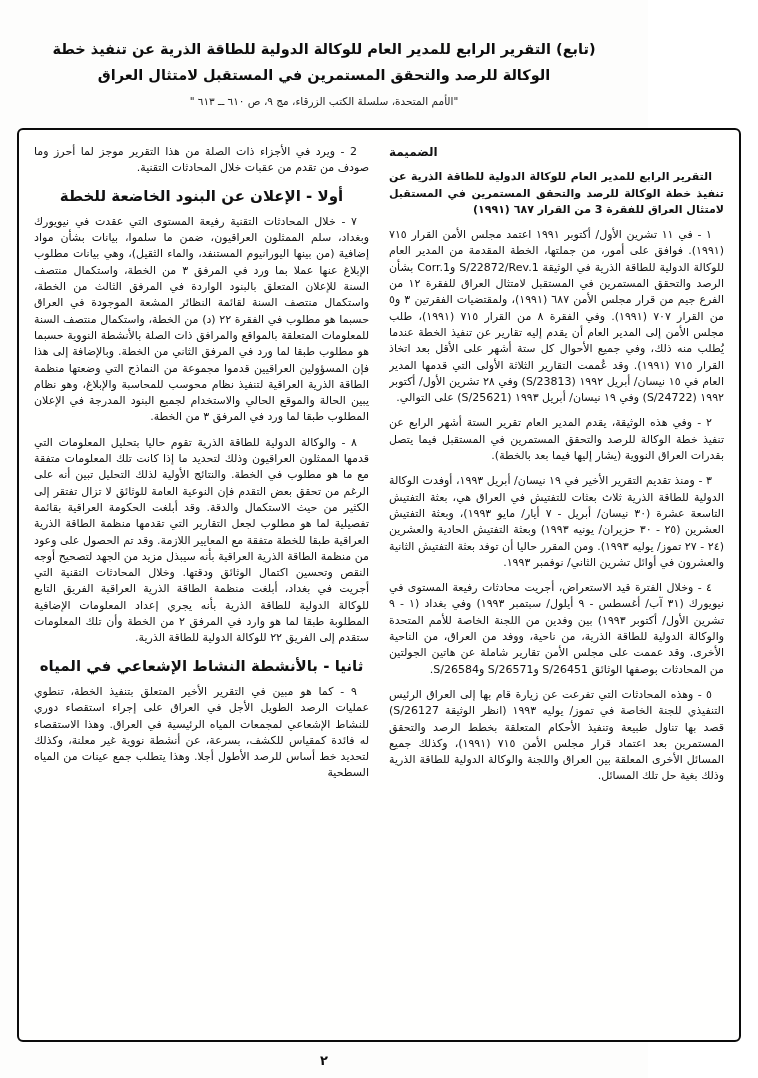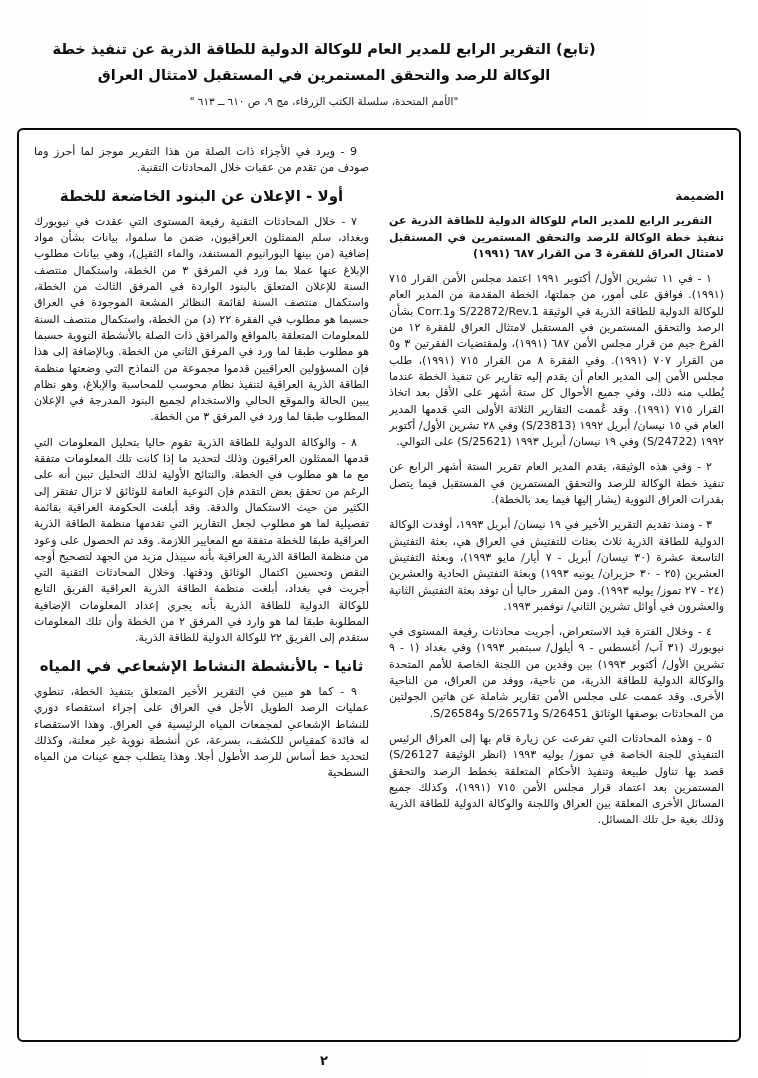--- a/index.html
+++ b/index.html
@@ -21,21 +21,21 @@
     border:2.5px solid #0b0b0b; border-radius:6px;
     background:#fffffe;
     padding:14px 15px 12px 15px;
     display:flex; direction:rtl; gap:20px; overflow:hidden;
   }
   .col {
     flex:1 1 0; overflow:hidden; direction:rtl;
     font-size:11px; line-height:16.3px; text-align:justify;
   }
   .col p { margin-bottom:9px; text-indent:12px; text-align:justify; }
-  .annex-heading { font-weight:bold; font-size:12px; margin-bottom:9px; text-align:right;margin-top:44px; }
+  .annex-heading { font-weight:bold; font-size:12px; margin-bottom:9px; text-align:left; }
   .report-title { font-weight:bold; text-indent:0; }
   .section-heading { font-weight:bold; text-align:center; margin:11px 0 10px 0; font-size:15px; }
 
   .doc-footer {
     position:absolute; left:0; right:0; bottom:10px;
     text-align:center; font-size:13px; font-weight:bold; color:#0d0d0d;
   }
 </style>
 </head>
 <body>
@@ -54,21 +54,21 @@
       <div class="annex-heading">الضميمة</div>
       <p class="report-title">التقرير الرابع للمدير العام للوكالة الدولية للطاقة الذرية عن تنفيذ خطة الوكالة للرصد والتحقق المستمرين في المستقبل لامتثال العراق للفقرة 3 من القرار ٦٨٧ (١٩٩١)</p>
       <p>١ - في ١١ تشرين الأول/ أكتوبر ١٩٩١ اعتمد مجلس الأمن القرار ٧١٥ (١٩٩١). فوافق على أمور، من جملتها، الخطة المقدمة من المدير العام للوكالة الدولية للطاقة الذرية في الوثيقة S/22872/Rev.1 وCorr.1 بشأن الرصد والتحقق المستمرين في المستقبل لامتثال العراق للفقرة ١٢ من الفرع جيم من قرار مجلس الأمن ٦٨٧ (١٩٩١)، ولمقتضيات الفقرتين ٣ و٥ من القرار ٧٠٧ (١٩٩١). وفي الفقرة ٨ من القرار ٧١٥ (١٩٩١)، طلب مجلس الأمن إلى المدير العام أن يقدم إليه تقارير عن تنفيذ الخطة عندما يُطلب منه ذلك، وفي جميع الأحوال كل ستة أشهر على الأقل بعد اتخاذ القرار ٧١٥ (١٩٩١). وقد عُممت التقارير الثلاثة الأولى التي قدمها المدير العام في ١٥ نيسان/ أبريل ١٩٩٢ (S/23813) وفي ٢٨ تشرين الأول/ أكتوبر ١٩٩٢ (S/24722) وفي ١٩ نيسان/ أبريل ١٩٩٣ (S/25621) على التوالي.</p>
       <p>٢ - وفي هذه الوثيقة، يقدم المدير العام تقرير الستة أشهر الرابع عن تنفيذ خطة الوكالة للرصد والتحقق المستمرين في المستقبل فيما يتصل بقدرات العراق النووية (يشار إليها فيما بعد بالخطة).</p>
       <p>٣ - ومنذ تقديم التقرير الأخير في ١٩ نيسان/ أبريل ١٩٩٣، أوفدت الوكالة الدولية للطاقة الذرية ثلاث بعثات للتفتيش في العراق هي، بعثة التفتيش التاسعة عشرة (٣٠ نيسان/ أبريل - ٧ أيار/ مايو ١٩٩٣)، وبعثة التفتيش العشرين (٢٥ - ٣٠ حزيران/ يونيه ١٩٩٣) وبعثة التفتيش الحادية والعشرين (٢٤ - ٢٧ تموز/ يوليه ١٩٩٣). ومن المقرر حاليا أن توفد بعثة التفتيش الثانية والعشرون في أوائل تشرين الثاني/ نوفمبر ١٩٩٣.</p>
       <p>٤ - وخلال الفترة قيد الاستعراض، أجريت محادثات رفيعة المستوى في نيويورك (٣١ آب/ أغسطس - ٩ أيلول/ سبتمبر ١٩٩٣) وفي بغداد (١ - ٩ تشرين الأول/ أكتوبر ١٩٩٣) بين وفدين من اللجنة الخاصة للأمم المتحدة والوكالة الدولية للطاقة الذرية، من ناحية، ووفد من العراق، من الناحية الأخرى. وقد عممت على مجلس الأمن تقارير شاملة عن هاتين الجولتين من المحادثات بوصفها الوثائق S/26451 وS/26571 وS/26584.</p>
       <p>٥ - وهذه المحادثات التي تفرعت عن زيارة قام بها إلى العراق الرئيس التنفيذي للجنة الخاصة في تموز/ يوليه ١٩٩٣ (انظر الوثيقة S/26127) قصد بها تناول طبيعة وتنفيذ الأحكام المتعلقة بخطط الرصد والتحقق المستمرين بعد اعتماد قرار مجلس الأمن ٧١٥ (١٩٩١)، وكذلك جميع المسائل الأخرى المعلقة بين العراق واللجنة والوكالة الدولية للطاقة الذرية وذلك بغية حل تلك المسائل.</p>
     </div>
 
     <div class="col">
-      <p>9 - ويرد في الأجزاء ذات الصلة من هذا التقرير موجز لما أحرز وما صودف من تقدم من عقبات خلال المحادثات التقنية.</p>
+      <p>2 - ويرد في الأجزاء ذات الصلة من هذا التقرير موجز لما أحرز وما صودف من تقدم من عقبات خلال المحادثات التقنية.</p>
       <div class="section-heading">أولا - الإعلان عن البنود الخاضعة للخطة</div>
       <p>٧ - خلال المحادثات التقنية رفيعة المستوى التي عقدت في نيويورك وبغداد، سلم الممثلون العراقيون، ضمن ما سلموا، بيانات بشأن مواد إضافية (من بينها اليورانيوم المستنفد، والماء الثقيل)، وهي بيانات مطلوب الإبلاغ عنها عملا بما ورد في المرفق ٣ من الخطة، واستكمال منتصف السنة للإعلان المتعلق بالبنود الواردة في المرفق الثالث من الخطة، واستكمال منتصف السنة لقائمة النظائر المشعة الموجودة في العراق حسبما هو مطلوب في الفقرة ٢٢ (د) من الخطة، واستكمال منتصف السنة للمعلومات المتعلقة بالمواقع والمرافق ذات الصلة بالأنشطة النووية حسبما هو مطلوب طبقا لما ورد في المرفق الثاني من الخطة. وبالإضافة إلى هذا فإن المسؤولين العراقيين قدموا مجموعة من النماذج التي وضعتها منظمة الطاقة الذرية العراقية لتنفيذ نظام محوسب للمحاسبة والإبلاغ، وهو نظام يبين الحالة والموقع الحالي والاستخدام لجميع البنود المدرجة في الإعلان المطلوب طبقا لما ورد في المرفق ٣ من الخطة.</p>
       <p>٨ - والوكالة الدولية للطاقة الذرية تقوم حاليا بتحليل المعلومات التي قدمها الممثلون العراقيون وذلك لتحديد ما إذا كانت تلك المعلومات متفقة مع ما هو مطلوب في الخطة. والنتائج الأولية لذلك التحليل تبين أنه على الرغم من تحقق بعض التقدم فإن النوعية العامة للوثائق لا تزال تفتقر إلى الكثير من حيث الاستكمال والدقة. وقد أبلغت الحكومة العراقية بقائمة تفصيلية لما هو مطلوب لجعل التقارير التي تقدمها منظمة الطاقة الذرية العراقية طبقا للخطة متفقة مع المعايير اللازمة. وقد تم الحصول على وعود من منظمة الطاقة الذرية العراقية بأنه سيبذل مزيد من الجهد لتصحيح أوجه النقص وتحسين اكتمال الوثائق ودقتها. وخلال المحادثات التقنية التي أجريت في بغداد، أبلغت منظمة الطاقة الذرية العراقية الفريق التابع للوكالة الدولية للطاقة الذرية بأنه يجري إعداد المعلومات الإضافية المطلوبة طبقا لما هو وارد في المرفق ٢ من الخطة وأن تلك المعلومات ستقدم إلى الفريق ٢٢ للوكالة الدولية للطاقة الذرية.</p>
       <div class="section-heading">ثانيا - بالأنشطة النشاط الإشعاعي في المياه</div>
       <p>٩ - كما هو مبين في التقرير الأخير المتعلق بتنفيذ الخطة، تنطوي عمليات الرصد الطويل الأجل في العراق على إجراء استقصاء دوري للنشاط الإشعاعي لمجمعات المياه الرئيسية في العراق. وهذا الاستقصاء له فائدة كمقياس للكشف، بسرعة، عن أنشطة نووية غير معلنة، وكذلك لتحديد خط أساس للرصد الأطول أجلا. وهذا يتطلب جمع عينات من المياه السطحية</p>
     </div>
 
   </div>
 
   <footer class="doc-footer">

